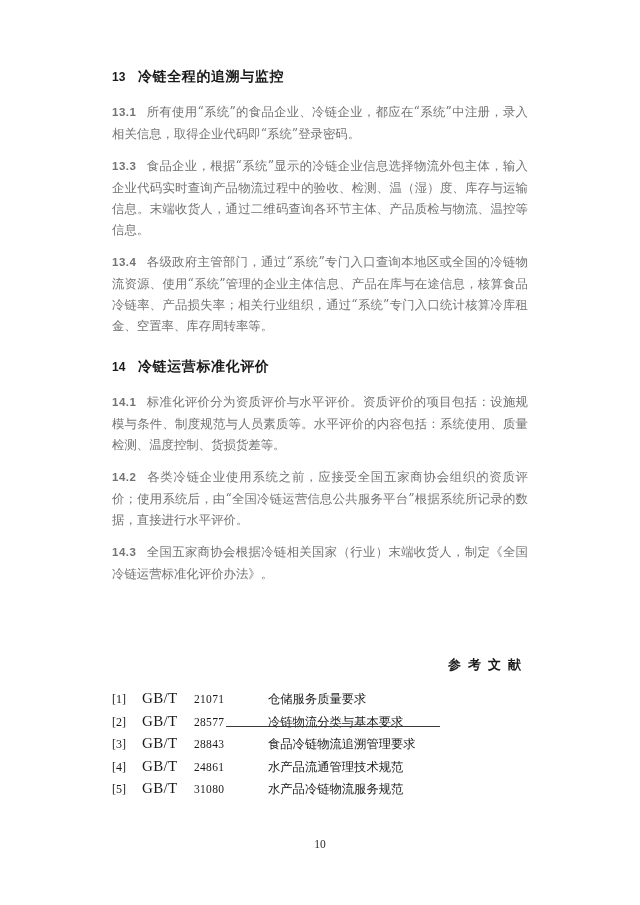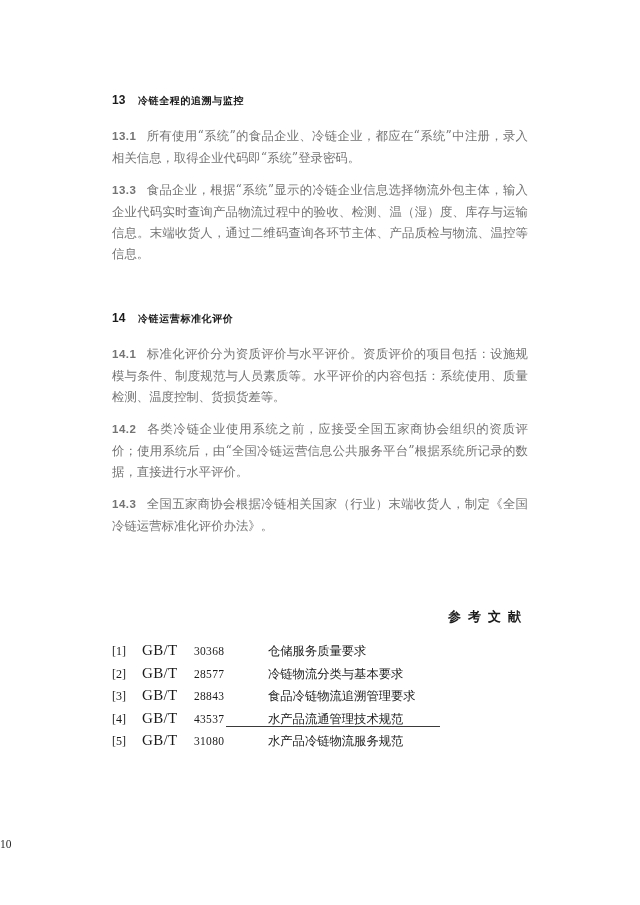--- a/index.html
+++ b/index.html
@@ -39,23 +39,22 @@
   }
   .section-heading .sec-num {
     min-width: 26px;
     font-family: "Liberation Sans", sans-serif;
     font-weight: bold;
     font-size: 12px;
   }
   .section-heading .sec-title {
     font-family: "DejaVu Sans", sans-serif;
     font-weight: bold;
-    font-size: 10px;
+    font-size: 14px;
     letter-spacing: 0.6px;
-    margin-top: 25px;
   }
   .section-heading.second {
     margin-top: 20px;
   }
 
   
   .para {
     margin: 0 0 11px 0;
     font-size: 12.4px;
     line-height: 21px;
@@ -131,21 +130,21 @@
     height: 0;
     border-top: 1px solid #3a3a3a;
   }
 
   
   .page-number {
     position: absolute;
     left: 0;
     top: 838px;
     width: 640px;
-    text-align: left;
+    text-align: center;
     font-family: "Liberation Serif", "DejaVu Serif", serif;
     font-size: 11.5px;
     color: #2a2a2a;
   }
 </style>
 </head>
 <body>
 
 <div class="page">
 
@@ -158,20 +157,23 @@
 
     <p class="para">
       <span class="clause-num">13.1</span><span class="ptext">所有使用“系统”的食品企业、冷链企业，都应在“系统”中注册，录入相关信息，取得企业代码即“系统”登录密码。</span>
     </p>
 
 
     <p class="para">
       <span class="clause-num">13.3</span><span class="ptext">食品企业，根据“系统”显示的冷链企业信息选择物流外包主体，输入企业代码实时查询产品物流过程中的验收、检测、温（湿）度、库存与运输信息。末端收货人，通过二维码查询各环节主体、产品质检与物流、温控等信息。</span>
     </p>
 
+    <p class="para">
+      <span class="clause-num">13.4</span><span class="ptext">各级政府主管部门，通过“系统”专门入口查询本地区或全国的冷链物流资源、使用“系统”管理的企业主体信息、产品在库与在途信息，核算食品冷链率、产品损失率；相关行业组织，通过“系统”专门入口统计核算冷库租金、空置率、库存周转率等。</span>
+    </p>
 
     <div class="section-heading second">
       <span class="sec-num">14</span>
       <span class="sec-title">冷链运营标准化评价</span>
     </div>
 
     <p class="para">
       <span class="clause-num">14.1</span><span class="ptext">标准化评价分为资质评价与水平评价。资质评价的项目包括：设施规模与条件、制度规范与人员素质等。水平评价的内容包括：系统使用、质量检测、温度控制、货损货差等。</span>
     </p>
 
@@ -183,39 +185,39 @@
       <span class="clause-num">14.3</span><span class="ptext">全国五家商协会根据冷链相关国家（行业）末端收货人，制定《全国冷链运营标准化评价办法》。</span>
     </p>
 
     <div class="refs-wrap">
       <div class="refs-title">参考文献</div>
 
       <ul class="ref-list">
         <li class="ref-row">
           <span class="ref-idx">[1]</span>
           <span class="ref-std">GB/T</span>
-          <span class="ref-code">30368</span>
+          <span class="ref-code">21071</span>
           <span class="ref-name">仓储服务质量要求</span>
         </li>
         <li class="ref-row">
           <span class="ref-idx">[2]</span>
           <span class="ref-std">GB/T</span>
           <span class="ref-code">28577</span>
           <span class="ref-name">冷链物流分类与基本要求</span>
         </li>
         <li class="ref-row">
           <span class="ref-idx">[3]</span>
           <span class="ref-std">GB/T</span>
           <span class="ref-code">28843</span>
           <span class="ref-name">食品冷链物流追溯管理要求</span>
         </li>
         <li class="ref-row">
           <span class="ref-idx">[4]</span>
           <span class="ref-std">GB/T</span>
-          <span class="ref-code">43537</span>
+          <span class="ref-code">24861</span>
           <span class="ref-name">水产品流通管理技术规范</span>
         </li>
         <li class="ref-row">
           <span class="ref-idx">[5]</span>
           <span class="ref-std">GB/T</span>
           <span class="ref-code">31080</span>
           <span class="ref-name">水产品冷链物流服务规范</span>
         </li>
       </ul>
     </div>

